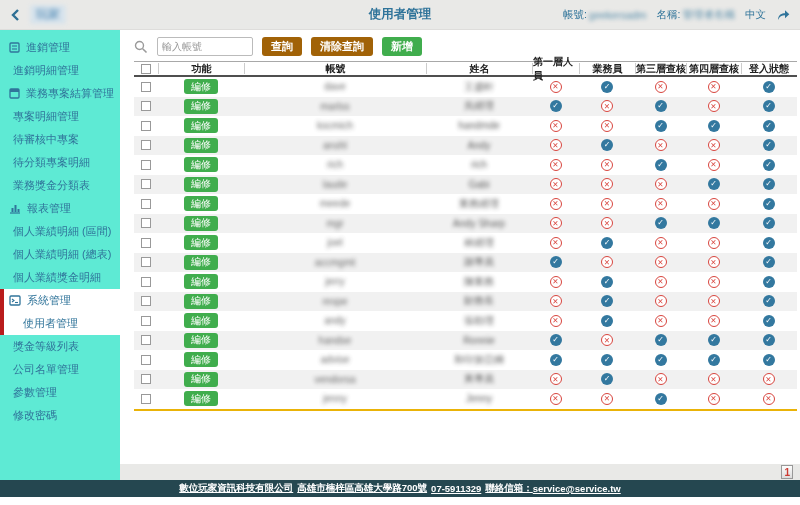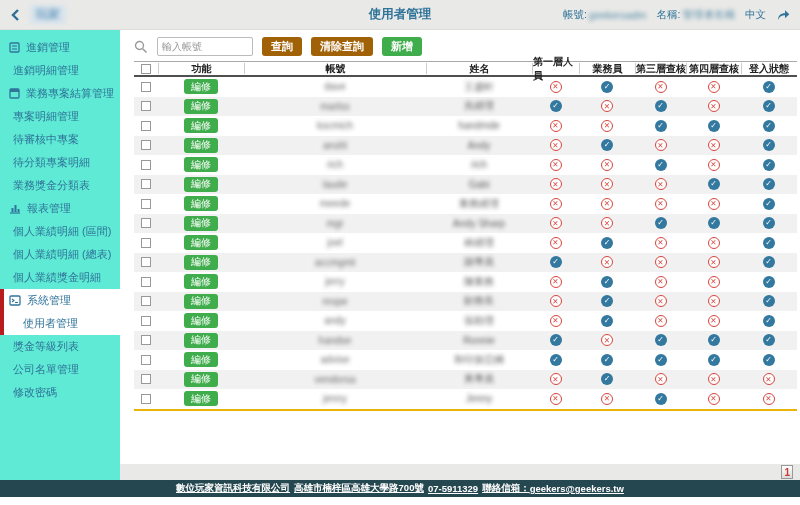--- a/index.html
+++ b/index.html
@@ -202,20 +202,24 @@
       <div class="sb-item child">
 
       <span class="sb-label">獎金等級列表</span>
     </div>
       <div class="sb-item child">
 
       <span class="sb-label">公司名單管理</span>
     </div>
       <div class="sb-item child">
 
+      <span class="sb-label">參數管理</span>
+    </div>
+      <div class="sb-item child">
+
       <span class="sb-label">修改密碼</span>
     </div>
     </div>
 
   <div class="main">
 
     <div class="toolbar">
       <svg width="14" height="14" viewBox="0 0 14 14">
         <circle cx="5.5" cy="5.5" r="4" fill="none" stroke="#9a9a9a" stroke-width="1.4"></circle>
         <line x1="8.7" y1="8.7" x2="12.5" y2="12.5" stroke="#9a9a9a" stroke-width="1.6"></line>
@@ -743,15 +747,15 @@
       <div class="page-btn">1</div>
     </div>
   </div>
 </div>
 
 <div class="footer">
   <span>數位玩家資訊科技有限公司</span>
   <span style="cursor:pointer">高雄市楠梓區高雄大學路700號</span>
   <span style="cursor:pointer">07-5911329</span>
   <span style="margin-right:-4px">聯絡信箱：</span>
-    <a href="#">geekers@geekers.tw</a>
+    <a href="#">service@service.tw</a>
 </div>
 <div class="bottom-white"></div>
 
 </body></html>

